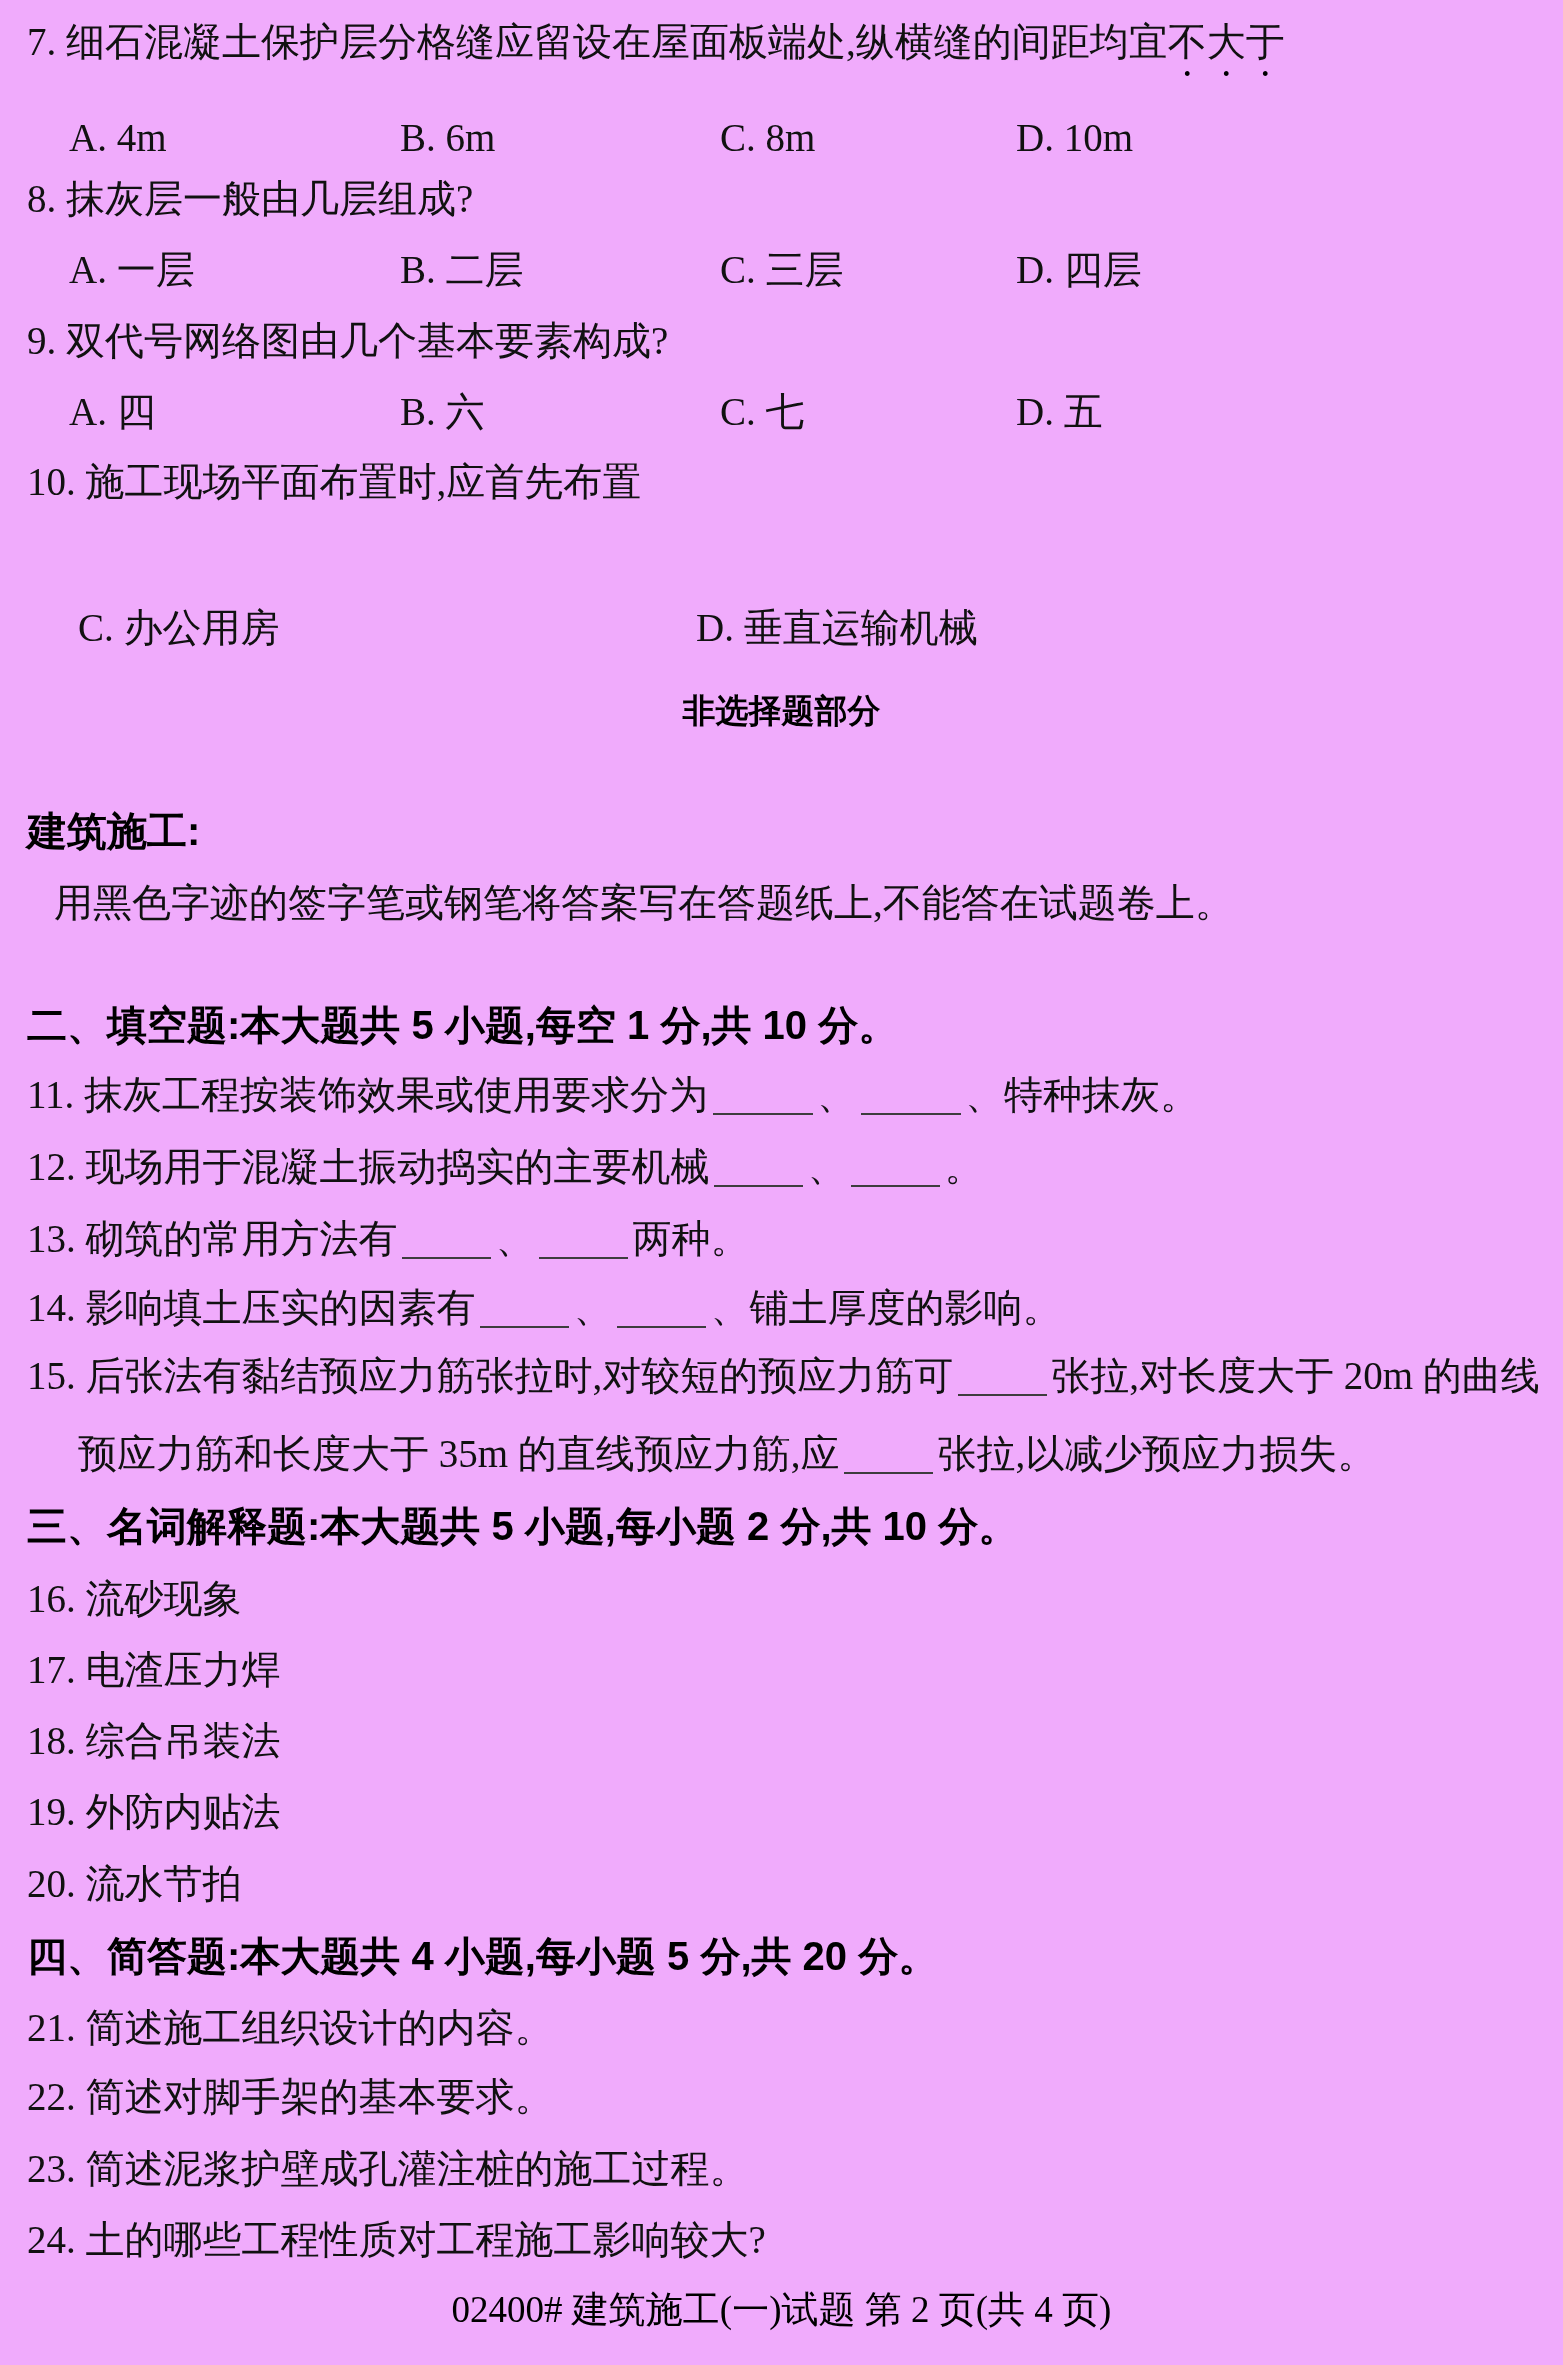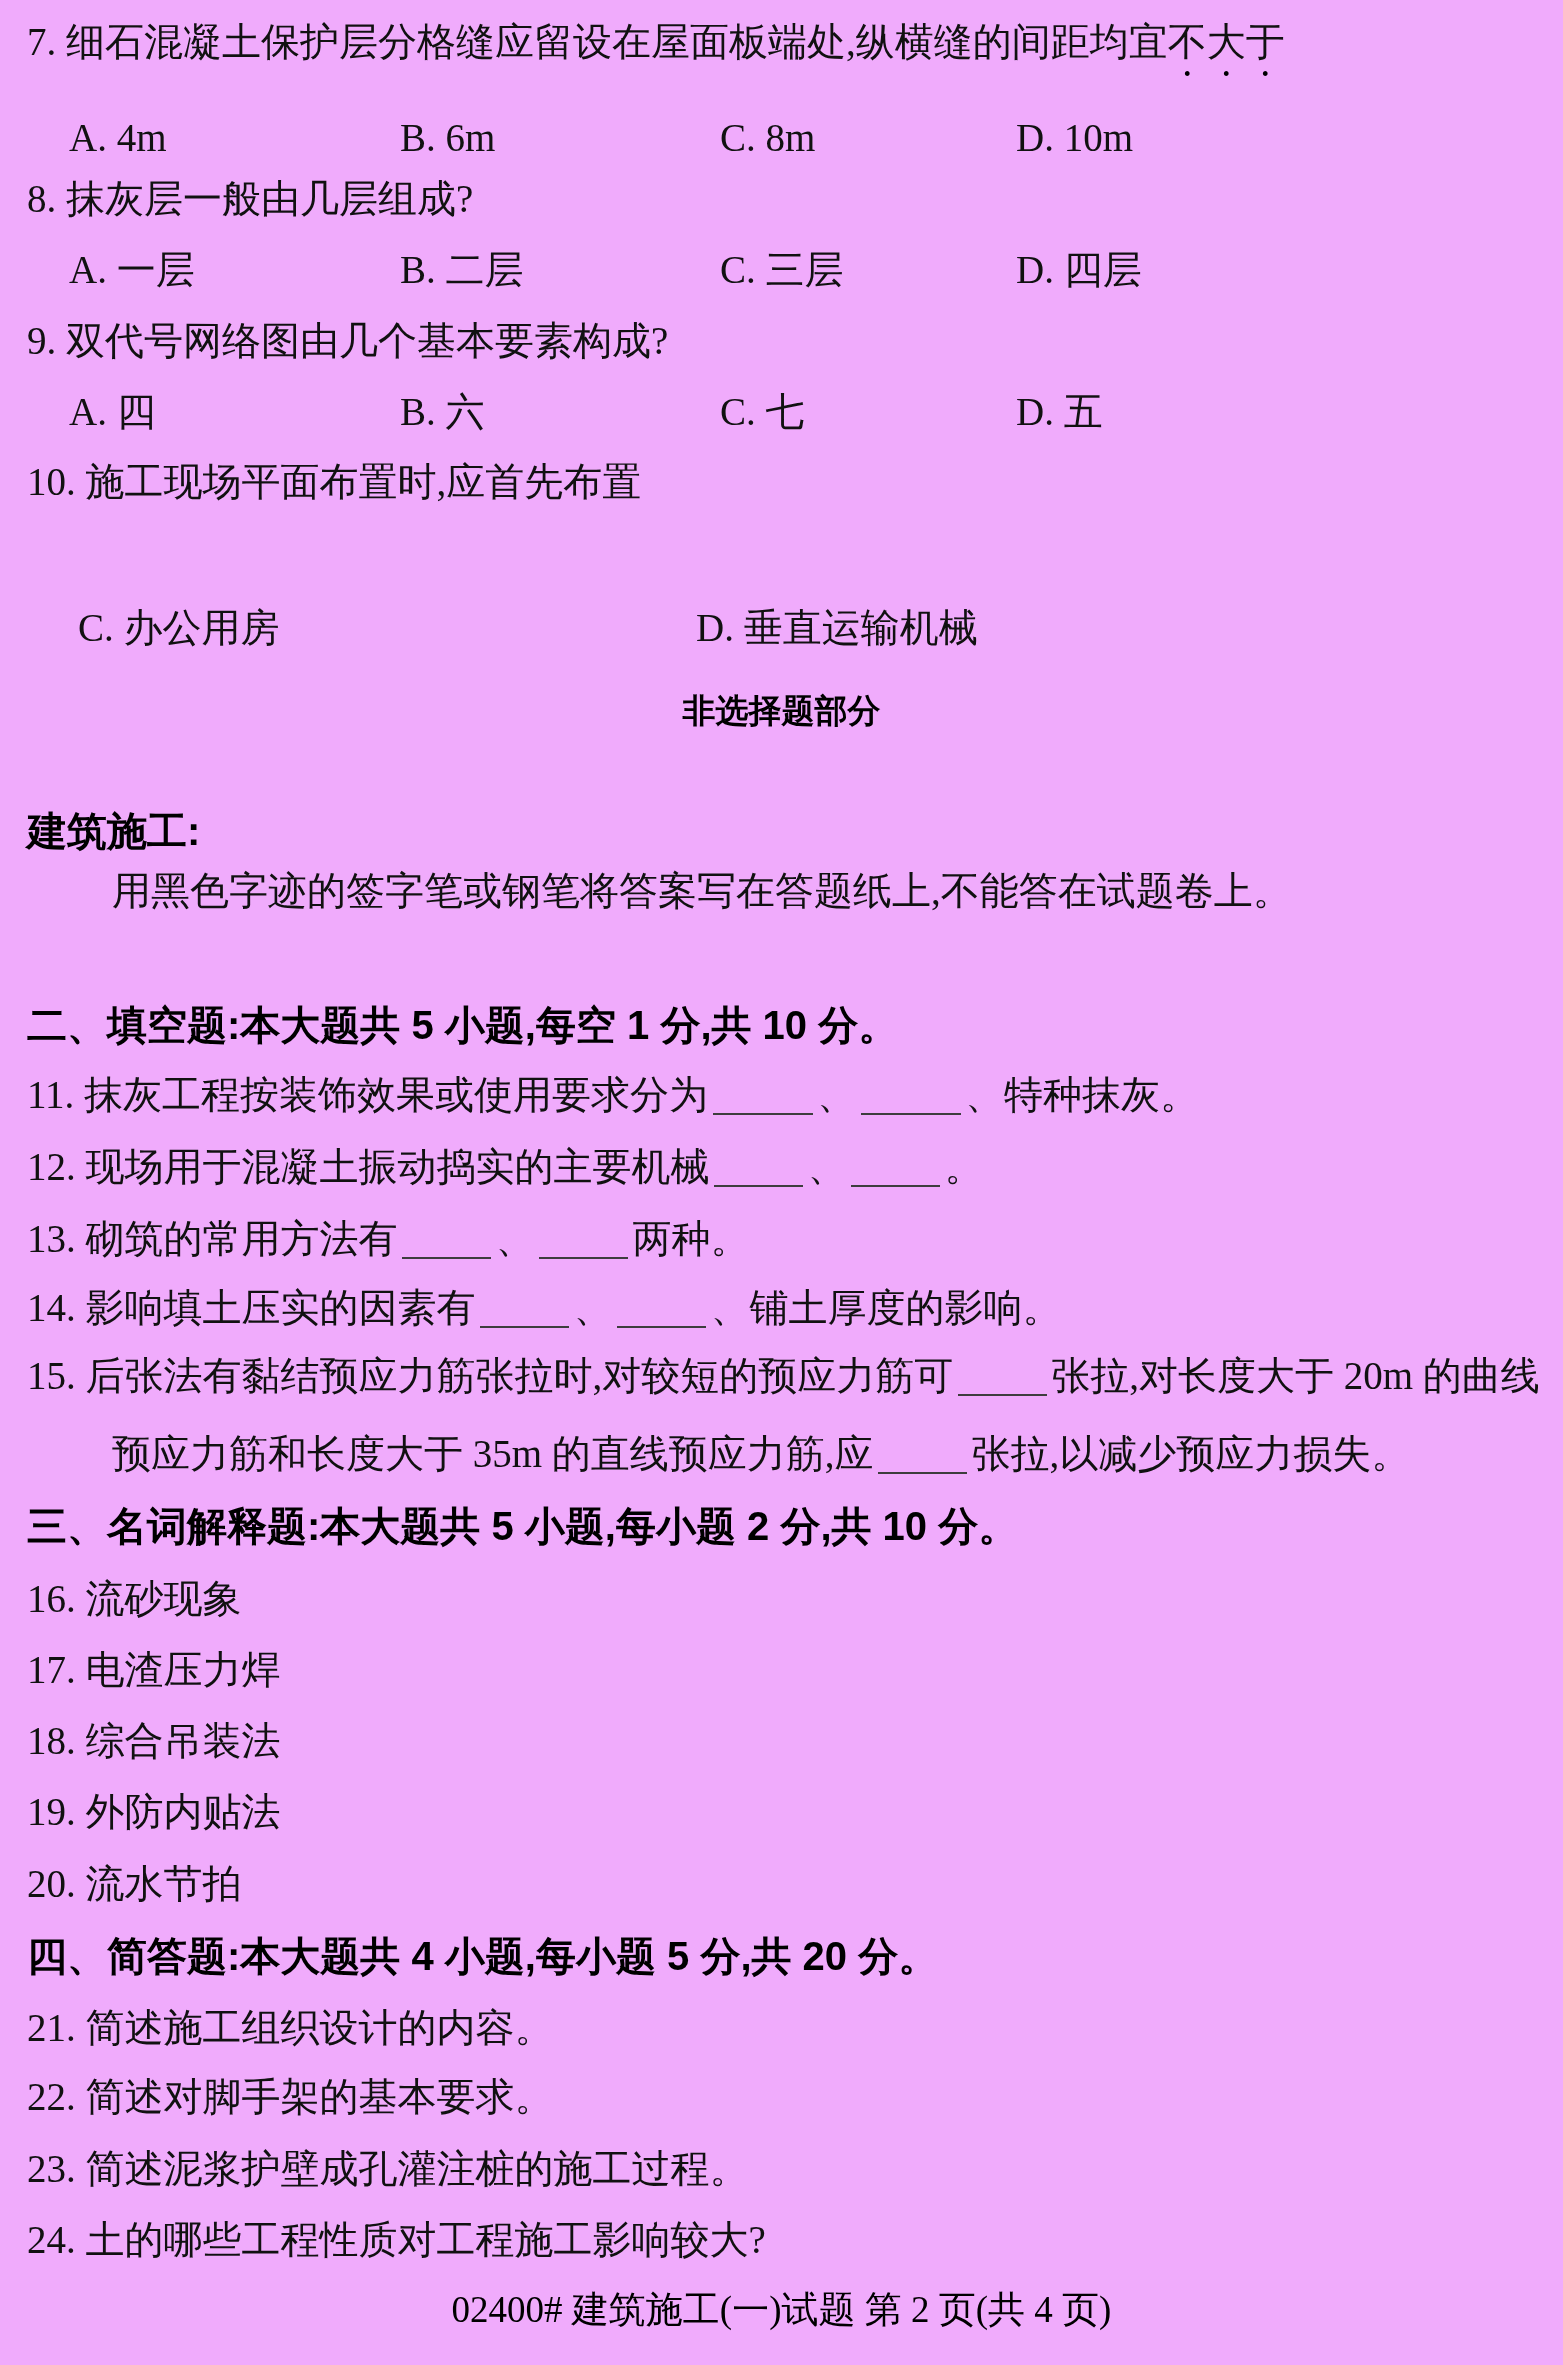--- a/index.html
+++ b/index.html
@@ -6,22 +6,22 @@
   .page{
     position:relative;
     width:1563px;height:2366px;
     background:#f0abfc;
     font-family:"Liberation Serif","DejaVu Serif",serif;
     font-size:39px;color:#111;line-height:1.25;
     overflow:hidden;
   }
   .row{position:absolute;left:0;width:100%;height:57px;white-space:nowrap;}
   .text-row{padding-left:27px;box-sizing:border-box;}
-  .indent-88{padding-left:112px;}
-  .indent-103{padding-left:112px;}
+  .indent-88{padding-left:78px;}
+  .indent-103{padding-left:54px;margin-top:12px;}
   .opt{position:absolute;top:0;}
   .c1{left:69px;}  .c2{left:400px;} .c3{left:696px;margin-left:24px;} .c4{left:998px;margin-left:18px;}
   .w1{left:78px;}  .w2{left:696px;}
   .heading{
     position:absolute;left:0;width:100%;text-align:center;
     font-family:"Liberation Sans","DejaVu Sans",sans-serif;
     font-weight:700;font-size:33px;color:#000;
   }
   .sec-title{
     font-family:"Liberation Sans","DejaVu Sans",sans-serif;

